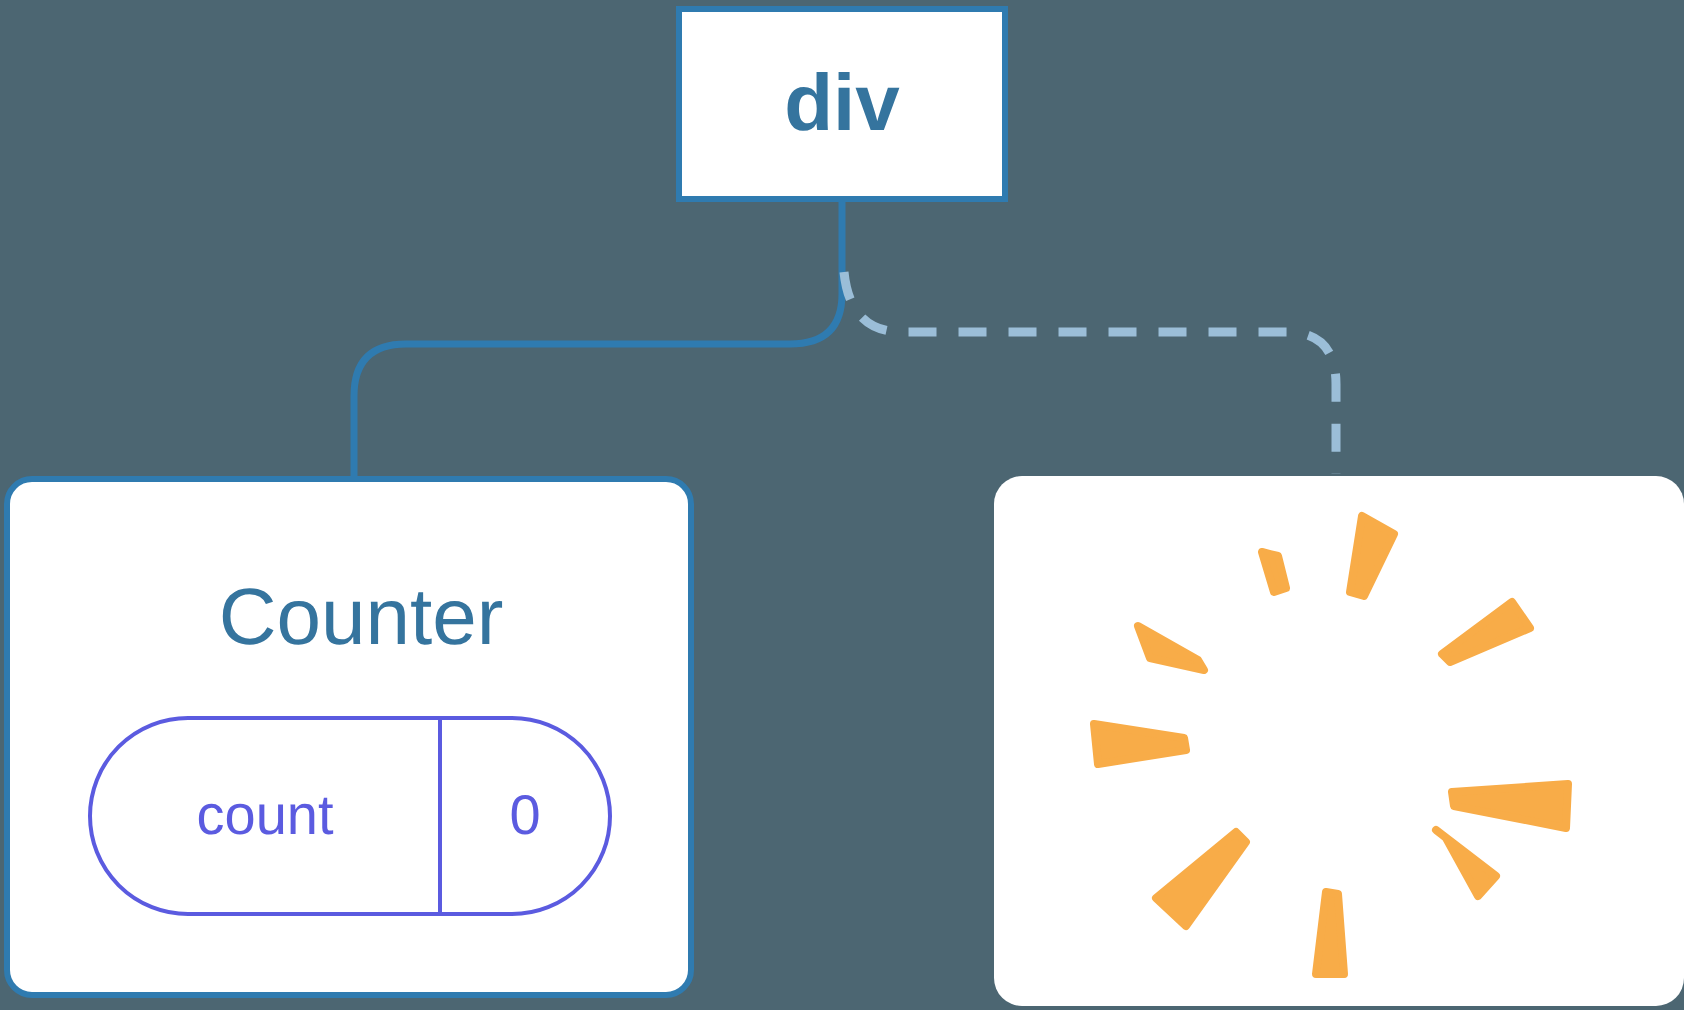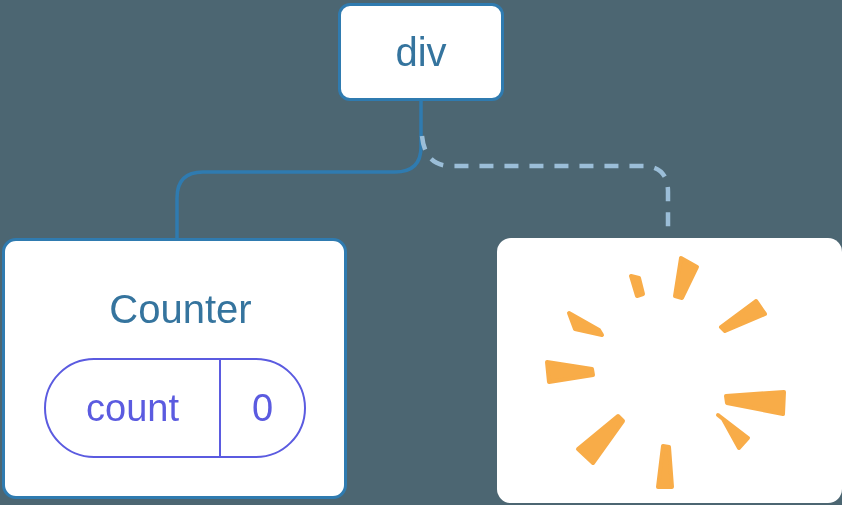--- a/index.html
+++ b/index.html
@@ -23,24 +23,24 @@
   }
   .card {
     position: absolute;
     background: #ffffff;
     box-sizing: border-box;
   }
   .root-node {
     left: 338px; top: 3px;
     width: 166px; height: 98px;
     border: 3px solid #2F7BB0;
-    border-radius: 12px;
+    border-radius: 0;
     display: flex; align-items: center; justify-content: center;
     font-size: 40px;
-    font-weight: 400;
+    font-weight: 700;
     color: #35749E;
   }
   .counter-card {
     left: 2px; top: 238px;
     width: 345px; height: 261px;
     border: 3px solid #2F7BB0;
     border-radius: 14px;
   }
   .counter-title {
     margin-top: 48px;
@@ -53,21 +53,21 @@
   }
   .state-pill {
     position: absolute;
     left: 39px; top: 117px;
     width: 262px; height: 100px;
     box-sizing: border-box;
     border: 2.5px solid #5B5BE0;
     border-radius: 60px;
     display: flex;
     color: #5B5BE0;
-    font-size: 38px;
+    font-size: 28px;
     overflow: hidden;
   }
   .state-key {
     width: 175px;
     display: flex; align-items: center; justify-content: center;
     border-right: 2.5px solid #5B5BE0;
     box-sizing: border-box;
   }
   .state-value {
     flex: 1;

